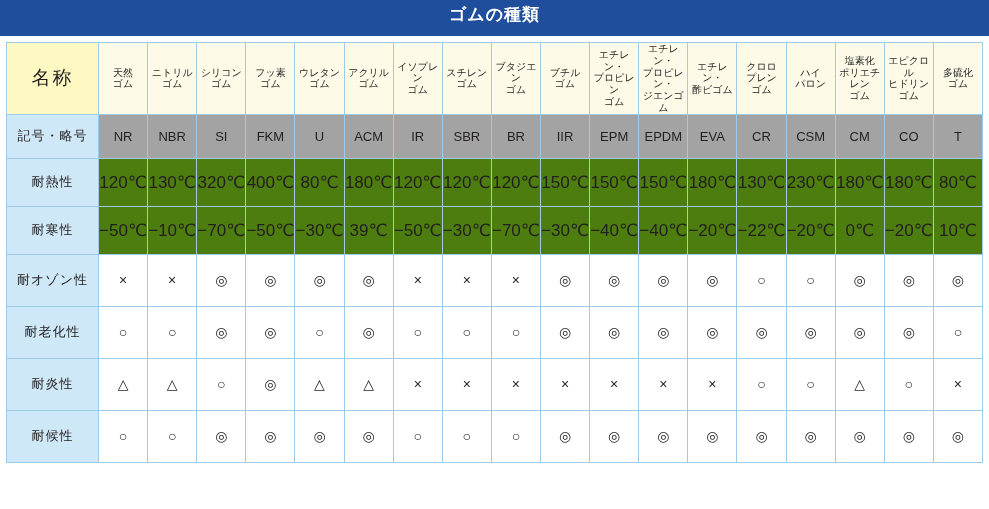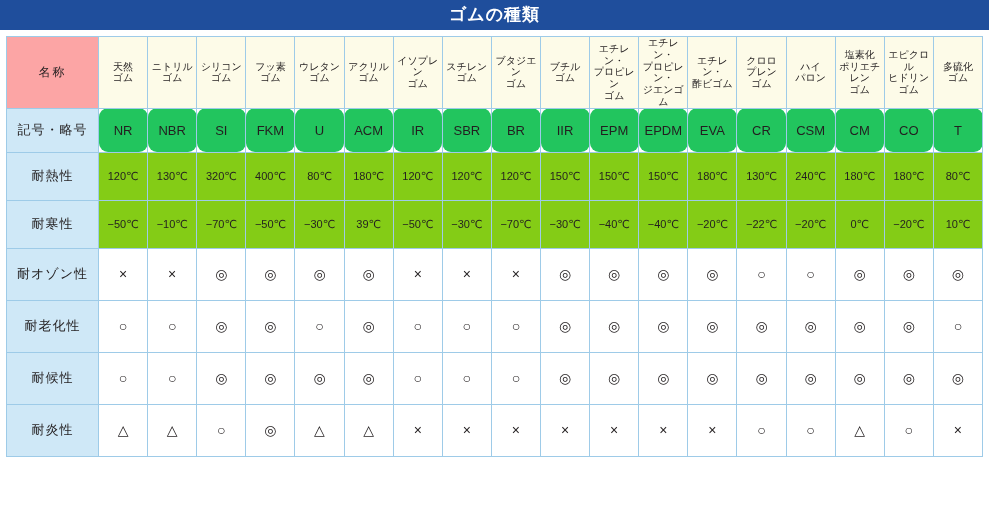--- a/index.html
+++ b/index.html
@@ -19,21 +19,21 @@
     height: 509px;
     box-sizing: border-box;
   }
   .title-bar {
     background: #1f4e9c;
     color: #ffffff;
     font-size: 17px;
     font-weight: bold;
     text-align: center;
     line-height: 30px;
-    height: 30px;
+    height: 36px;
     letter-spacing: 1px;
   }
   table.rubber {
     border-collapse: collapse;
     table-layout: fixed;
     width: 977px;
     margin: 6px auto 0 auto;
     border: 1px solid #3b7fbf;
   }
   table.rubber td, table.rubber th {
@@ -56,33 +56,33 @@
     font-family: Liberation Serif, serif;
   }
   .colhead {
     background: #fdfbe8;
     font-size: 10px;
     line-height: 1.18;
     padding: 4px 1px;
     word-break: break-all;
   }
   .corner {
-    background: #fca5a5;
-    font-size: 12px;
+    background: #fef9c3;
+    font-size: 19px;
     font-weight: bold;
     letter-spacing: 2px;
   }
-  tr.r-sym td.cell { background: #22c55e; font-size: 13px; border-radius: 9px; }
+  tr.r-sym td.cell { background: #a3a3a3; font-size: 13px; }
   tr.r-sym { height: 44px; }
   tr.r-head { height: 52px; }
   tr.r-val { height: 48px; margin-top: 7px; }
   tr.r-mark { height: 52px; }
   td.cell {
-    font-size: 11px;
-    background: #84cc16;
+    font-size: 17px;
+    background: #4d7c0f;
   }
   td.mark {
     font-size: 14px;
     background: #ffffff;
   }
 </style>
 </head>
 <body>
 
 <div id="sheet">
@@ -165,21 +165,21 @@
           <td class="cell">80℃</td>
           <td class="cell">180℃</td>
           <td class="cell">120℃</td>
           <td class="cell">120℃</td>
           <td class="cell">120℃</td>
           <td class="cell">150℃</td>
           <td class="cell">150℃</td>
           <td class="cell">150℃</td>
           <td class="cell">180℃</td>
           <td class="cell">130℃</td>
-          <td class="cell">240℃</td>
+          <td class="cell">230℃</td>
           <td class="cell">180℃</td>
           <td class="cell">180℃</td>
           <td class="cell">80℃</td>
         </tr>
         <tr class="r-val">
           <th class="rowhead">耐寒性</th>
           <td class="cell">−50℃</td>
           <td class="cell">−10℃</td>
           <td class="cell">−70℃</td>
           <td class="cell">−50℃</td>
@@ -234,57 +234,57 @@
           <td class="mark">◎</td>
           <td class="mark">◎</td>
           <td class="mark">◎</td>
           <td class="mark">◎</td>
           <td class="mark">◎</td>
           <td class="mark">◎</td>
           <td class="mark">◎</td>
           <td class="mark">○</td>
         </tr>
         <tr class="r-mark">
+          <th class="rowhead">耐炎性</th>
+          <td class="mark">△</td>
+          <td class="mark">△</td>
+          <td class="mark">○</td>
+          <td class="mark">◎</td>
+          <td class="mark">△</td>
+          <td class="mark">△</td>
+          <td class="mark">×</td>
+          <td class="mark">×</td>
+          <td class="mark">×</td>
+          <td class="mark">×</td>
+          <td class="mark">×</td>
+          <td class="mark">×</td>
+          <td class="mark">×</td>
+          <td class="mark">○</td>
+          <td class="mark">○</td>
+          <td class="mark">△</td>
+          <td class="mark">○</td>
+          <td class="mark">×</td>
+        </tr>
+        <tr class="r-mark">
           <th class="rowhead">耐候性</th>
           <td class="mark">○</td>
           <td class="mark">○</td>
           <td class="mark">◎</td>
           <td class="mark">◎</td>
           <td class="mark">◎</td>
           <td class="mark">◎</td>
           <td class="mark">○</td>
           <td class="mark">○</td>
           <td class="mark">○</td>
           <td class="mark">◎</td>
           <td class="mark">◎</td>
           <td class="mark">◎</td>
           <td class="mark">◎</td>
           <td class="mark">◎</td>
           <td class="mark">◎</td>
           <td class="mark">◎</td>
           <td class="mark">◎</td>
           <td class="mark">◎</td>
-        </tr>
-        <tr class="r-mark">
-          <th class="rowhead">耐炎性</th>
-          <td class="mark">△</td>
-          <td class="mark">△</td>
-          <td class="mark">○</td>
-          <td class="mark">◎</td>
-          <td class="mark">△</td>
-          <td class="mark">△</td>
-          <td class="mark">×</td>
-          <td class="mark">×</td>
-          <td class="mark">×</td>
-          <td class="mark">×</td>
-          <td class="mark">×</td>
-          <td class="mark">×</td>
-          <td class="mark">×</td>
-          <td class="mark">○</td>
-          <td class="mark">○</td>
-          <td class="mark">△</td>
-          <td class="mark">○</td>
-          <td class="mark">×</td>
         </tr>
       </tbody>
   </table>
 
 </div>
 
 </body></html>

